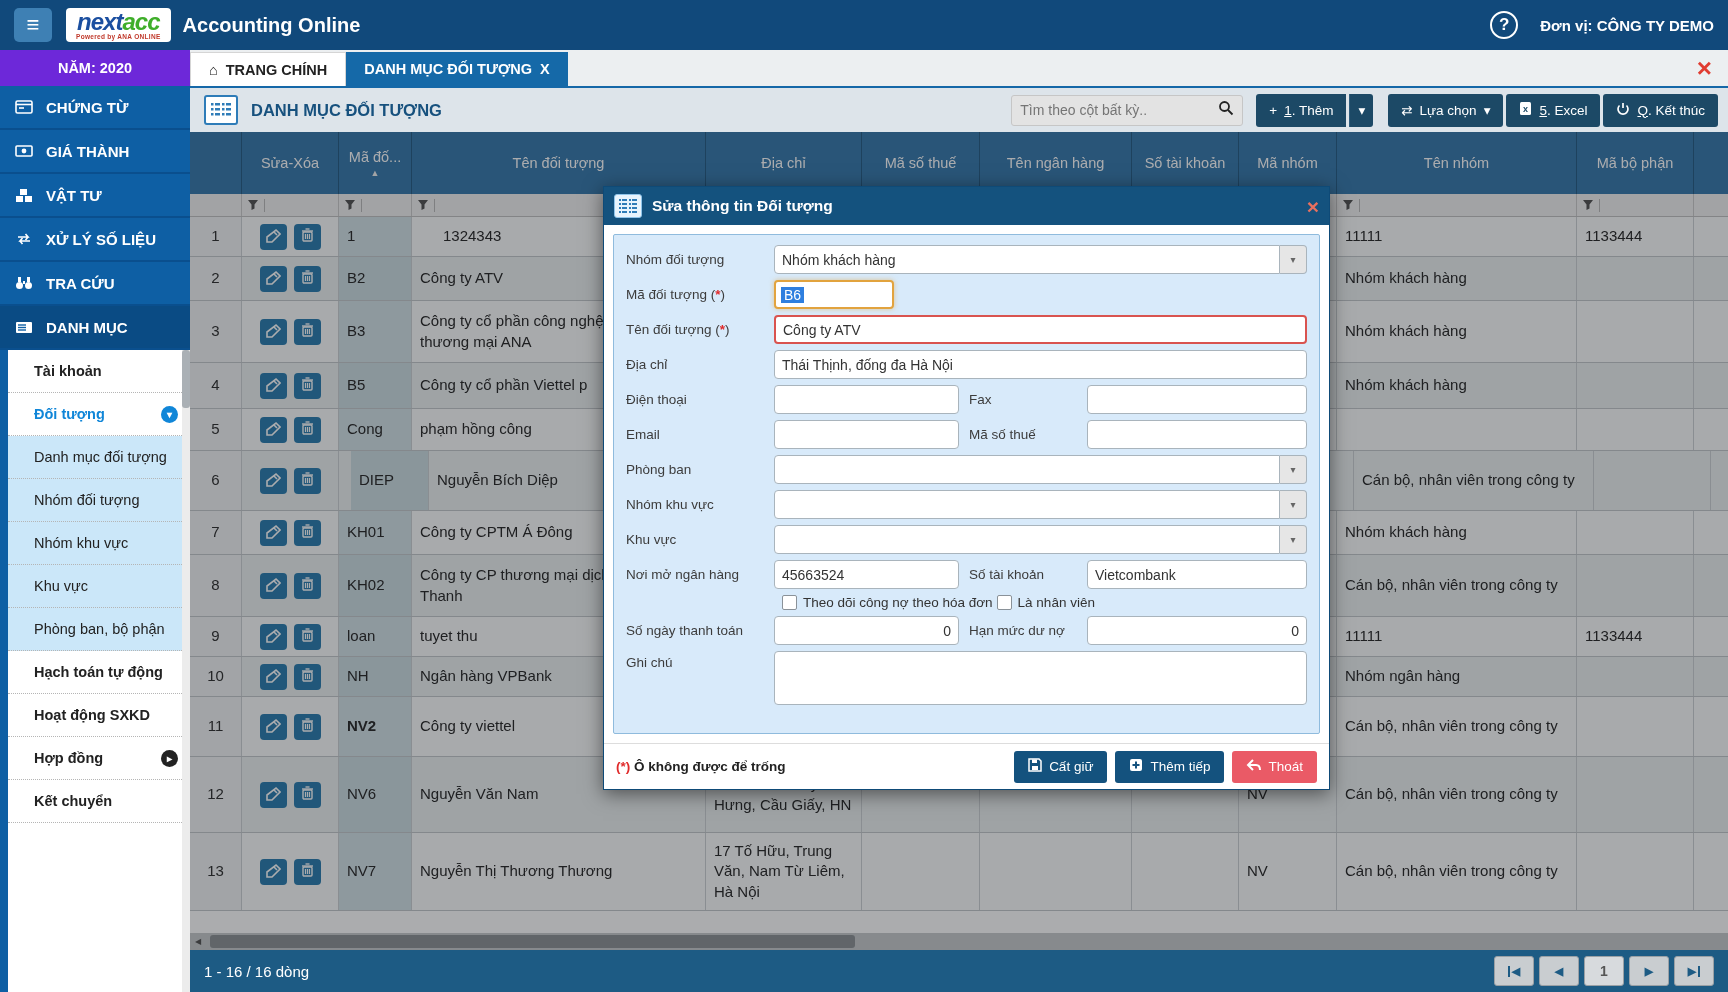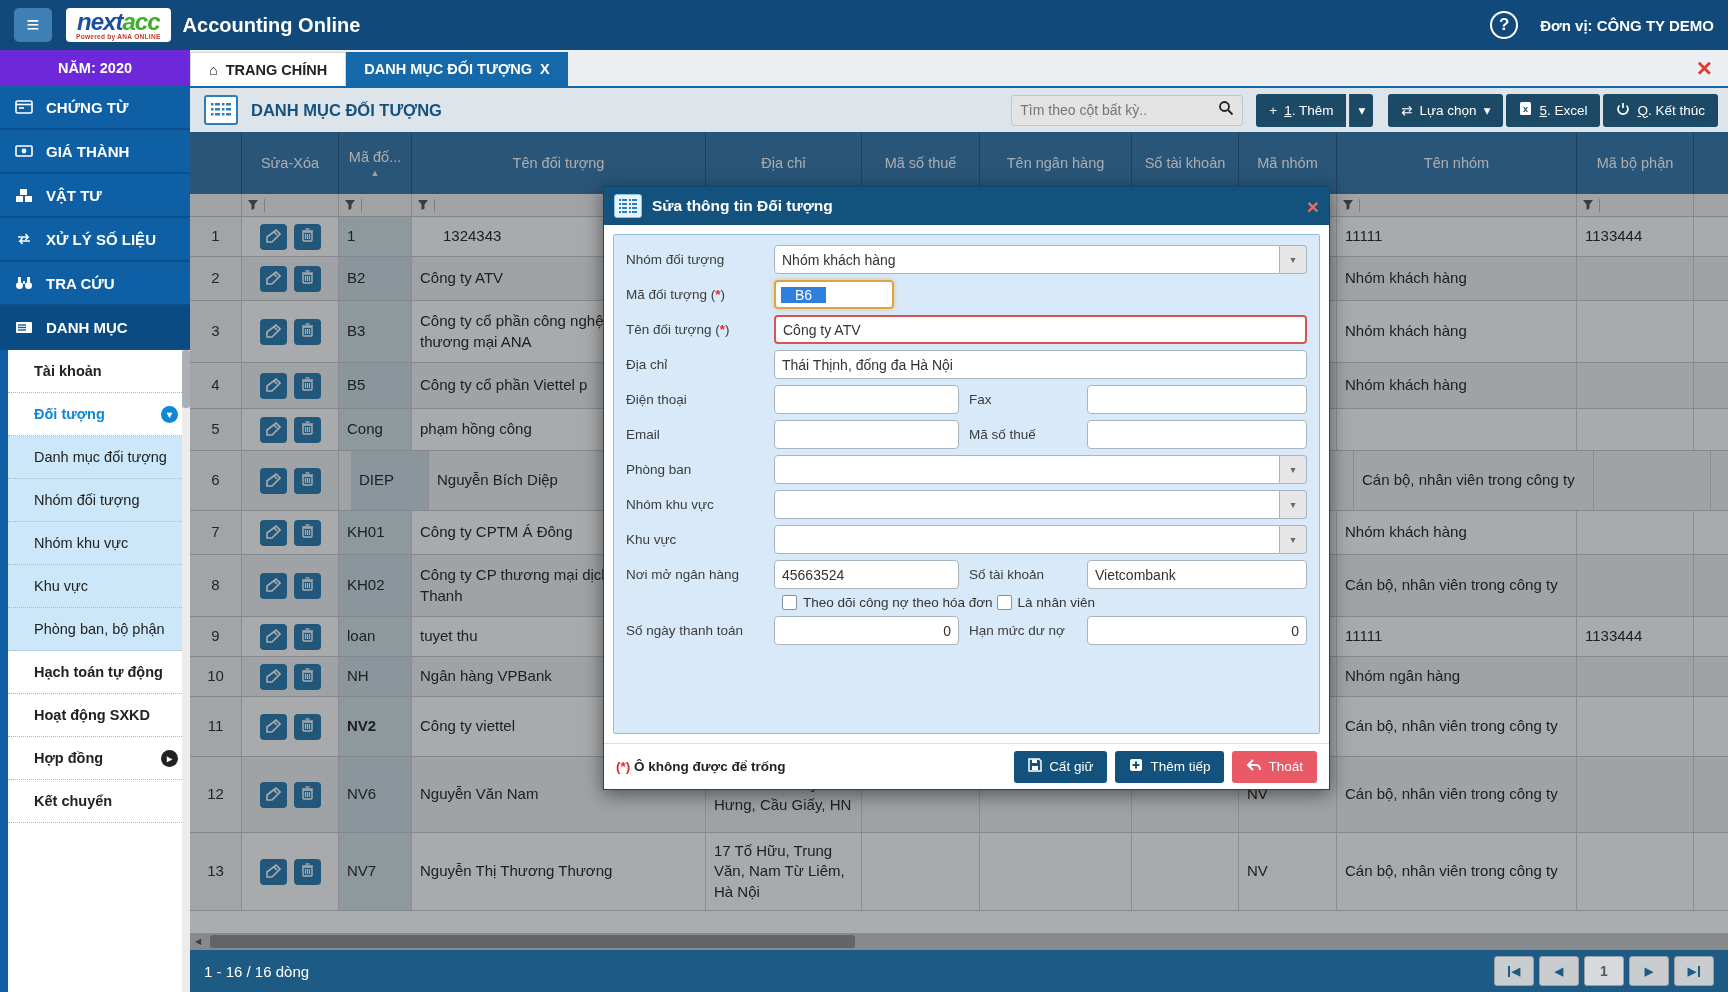--- a/index.html
+++ b/index.html
@@ -105,21 +105,21 @@
   .inp { height:29px; border:1px solid #A9B4BC; border-radius:4px; background:#fff; font-size:14px; color:#333; padding:0 7px; font-family:inherit; outline:none; }
   .inp.full { flex:1; }
   .inp.half { width:185px; }
   .inp.rightcol { width:220px; }
   .inp.num { text-align:right; }
   .midlabel { flex:1; font-size:13.5px; color:#3C3C3C; padding-left:10px; }
   .selwrap { position:relative; display:flex; flex:1; }
   .selwrap .inp { flex:1; border-radius:4px 0 0 4px; display:flex; align-items:center; }
   .selbtn { width:27px; height:29px; background:#E6E6E6; border:1px solid #A9B4BC; border-left:none; border-radius:0 4px 4px 0; display:flex; align-items:center; justify-content:center; color:#666; font-size:10px; cursor:pointer; }
   .codebox { width:120px; height:29px; border:2px solid #E2A33E; border-radius:4px; background:#fff; display:flex; align-items:center; padding:0 5px; box-shadow:0 0 5px rgba(226,163,62,.55); }
-  .codebox .sel { background:#2F7FDF; color:#fff; font-size:14px; padding:0 14px; }
+  .codebox .sel { background:#2F7FDF; color:#fff; font-size:14px; padding:0 3px; }
   .inp.err { border:2px solid #D9534F; }
   .cbrow { display:flex; align-items:center; margin-left:156px; font-size:13.5px; color:#333; }
   .cb { width:15px; height:15px; background:#fff; border:1px solid #8a9299; border-radius:2px; margin-right:6px; flex:0 0 auto; cursor:pointer; }
   .cb + span { margin-right:4px; }
   .ta { flex:1; height:54px; resize:none; border:1px solid #A9B4BC; border-radius:4px; font-family:inherit; font-size:14px; padding:4px 7px; outline:none; }
   .mfoot { height:46px; border-top:1px solid #ddd; display:flex; align-items:center; padding:0 12px; gap:8px; flex:0 0 auto; }
   .note { font-size:13.5px; color:#222; font-weight:bold; margin-right:auto; }
   .note .star { color:#E02B2B; }
   .mbtn { height:32px; border:none; border-radius:3px; color:#fff; font-size:13.5px; font-family:inherit; display:flex; align-items:center; gap:7px; padding:0 14px; cursor:pointer; }
   .mbtn.blue { background:#14527E; }
@@ -965,20 +965,24 @@
           <span>Theo dõi công nợ theo hóa đơn</span>
           <span class="cb"></span>
           <span>Là nhân viên</span>
         </div>
         <div class="frow">
           <div class="flabel">Số ngày thanh toán</div>
           <input class="inp half num" value="0" style="">
           <div class="midlabel">Hạn mức dư nợ</div>
           <input class="inp rightcol num" value="0" style="">
         </div>
+        <div class="frow" style="align-items:flex-start;">
+          <div class="flabel" style="padding-top:4px;">Ghi chú</div>
+          <textarea class="ta" style=""></textarea>
+        </div>
       </div>
     </div>
     <div class="mfoot">
       <div class="note"><span class="star">(*)</span> <span>Ô không được để trống</span></div>
       <button class="mbtn blue">
         <span><svg width="14" height="14" viewBox="0 0 14 14">
               <path d="M1 1 h10 l2 2 v10 h-12 z" fill="none" stroke="#fff" stroke-width="1.5"></path>
               <rect x="4" y="8" width="6" height="4" fill="#fff"></rect>
               <rect x="4" y="1.5" width="5" height="3.5" fill="#fff"></rect>
             </svg></span>

